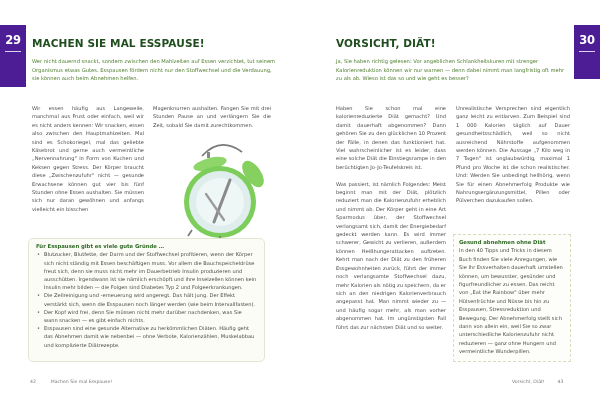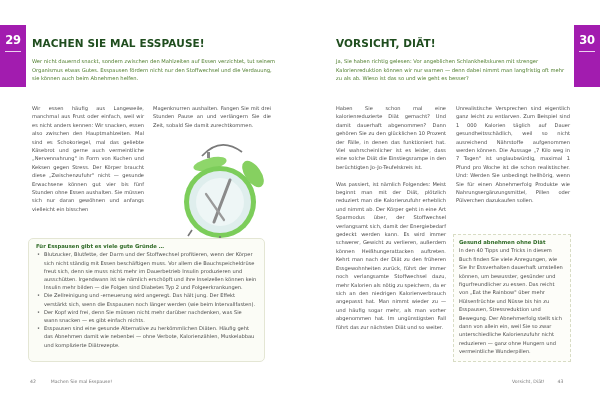--- a/index.html
+++ b/index.html
@@ -3,23 +3,23 @@
 <meta charset="utf-8">
 <style>
   * { margin: 0; padding: 0; box-sizing: border-box; }
   html, body { width: 600px; height: 406px; background: #ffffff; overflow: hidden; }
   body { position: relative; font-family: "DejaVu Sans", sans-serif; color: #3a3a3a; }
 
   .page { position: absolute; top: 0; height: 406px; width: 300px; }
   .page-left { left: 0; }
   .page-right { left: 300px; text-decoration: underline; }
 
-  .tab { position: absolute; background: #a21caf; }
+  .tab { position: absolute; background: #4c1d95; }
   .tab-left { left: 0; top: 25px; width: 26px; height: 62px; }
-  .tab-right { left: 574px; top: 25px; width: 26px; height: 62px; text-decoration: underline; }
+  .tab-right { left: 574px; top: 25px; width: 26px; height: 54px; text-decoration: underline; }
   .tab-num { position: absolute; top: 8px; width: 100%; text-align: center; color: #ffffff;
              font-weight: bold; font-size: 11.5px; letter-spacing: -0.3px; }
   .tab-rule { position: absolute; top: 26px; left: 5px; width: 16px; height: 1px; background: #ffffff; opacity: 0.8; }
 
   .heading { position: absolute; font-weight: bold; color: #1f4d1e; font-size: 10.5px; letter-spacing: 0.1px; }
   .intro { position: absolute; font-size: 5.2px; line-height: 8.6px; color: #4e7d2c; }
 
   .col { position: absolute; font-size: 5.1px; line-height: 8.4px; color: #4a4a4a; text-align: justify; }
   .col p + p { margin-top: 8.4px; }
 

